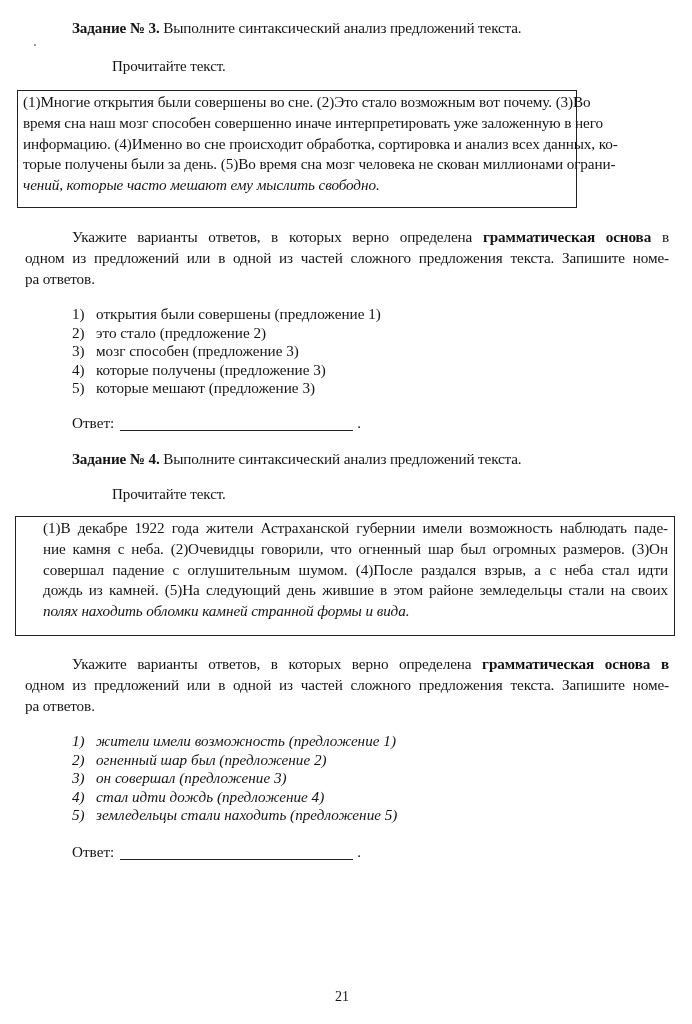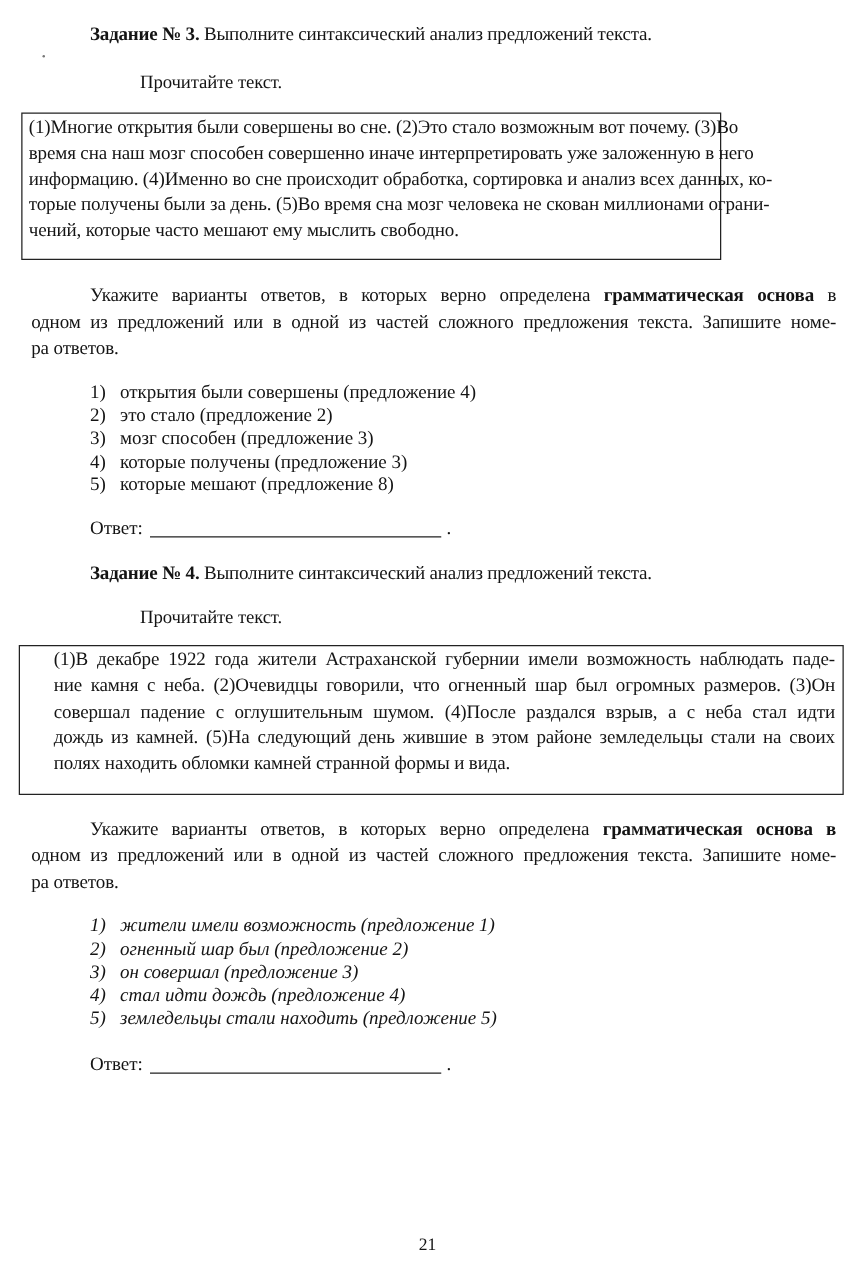--- a/index.html
+++ b/index.html
@@ -14,21 +14,21 @@
   .task-title b { font-weight: bold; }
   .read { left: 72px; font-size: 15px; letter-spacing: -0.1px; margin-left: 40px; }
   .box {
     position: absolute; border: 1.3px solid #222; box-sizing: border-box;
     padding: 1px 6px 0 5px;
   }
   .box p {
     margin: 0; font-size: 15.2px; line-height: 20.8px; text-align: justify;
     text-align-last: justify; white-space: nowrap; letter-spacing: -0.1px;
   }
-  .box p.last { text-align-last: left; }
+  .box p.last { text-align-last: left; font-style: italic; }
   .instr { position: absolute; left: 25px; width: 644px; font-size: 15.2px; line-height: 20.8px; }
   .instr p { margin: 0; text-align: justify; text-align-last: justify; white-space: nowrap; letter-spacing: -0.1px; }
   .instr p.first { text-indent: 47px; }
   .instr p.last { text-align-last: left; }
   .instr b { font-weight: bold; }
   .opts { position: absolute; left: 72px; font-size: 15.2px; line-height: 18.6px; }
   .opt { white-space: nowrap; }
   .opt .num { display: inline-block; width: 24px; }
   .answer { position: absolute; left: 72px; font-size: 15.2px; white-space: nowrap; }
   .answer .line { display: inline-block; width: 233px; border-bottom: 1.2px solid #222; height: 14px; margin-left: 6px; vertical-align: -3px; }
@@ -53,25 +53,25 @@
   <p class="last">чений, которые часто мешают ему мыслить свободно.</p>
 </div>
 
 <div class="instr" style="top:227px;">
   <p class="first"><span>Укажите варианты ответов, в которых верно определена </span><b>грамматическая основа</b><span> в</span></p>
   <p>одном из предложений или в одной из частей сложного предложения текста. Запишите номе-</p>
   <p class="last">ра ответов.</p>
 </div>
 
 <div class="opts" style="top:305px;">
-  <div class="opt"><span class="num">1)</span><span>открытия были совершены (предложение 4)</span></div>
+  <div class="opt"><span class="num">1)</span><span>открытия были совершены (предложение 1)</span></div>
   <div class="opt"><span class="num">2)</span><span>это стало (предложение 2)</span></div>
   <div class="opt"><span class="num">3)</span><span>мозг способен (предложение 3)</span></div>
   <div class="opt"><span class="num">4)</span><span>которые получены (предложение 3)</span></div>
-  <div class="opt"><span class="num">5)</span><span>которые мешают (предложение 8)</span></div>
+  <div class="opt"><span class="num">5)</span><span>которые мешают (предложение 3)</span></div>
 </div>
 
 <div class="answer" style="top:414px;">
   <span>Ответ:</span><span class="line"></span><span class="dot">.</span>
 </div>
 
 <div class="abs task-title" style="top:450px;">
   <b>Задание № 4.</b><span> Выполните синтаксический анализ предложений текста.</span>
 </div>
 <div class="abs read" style="top:486px;">Прочитайте текст.</div>

